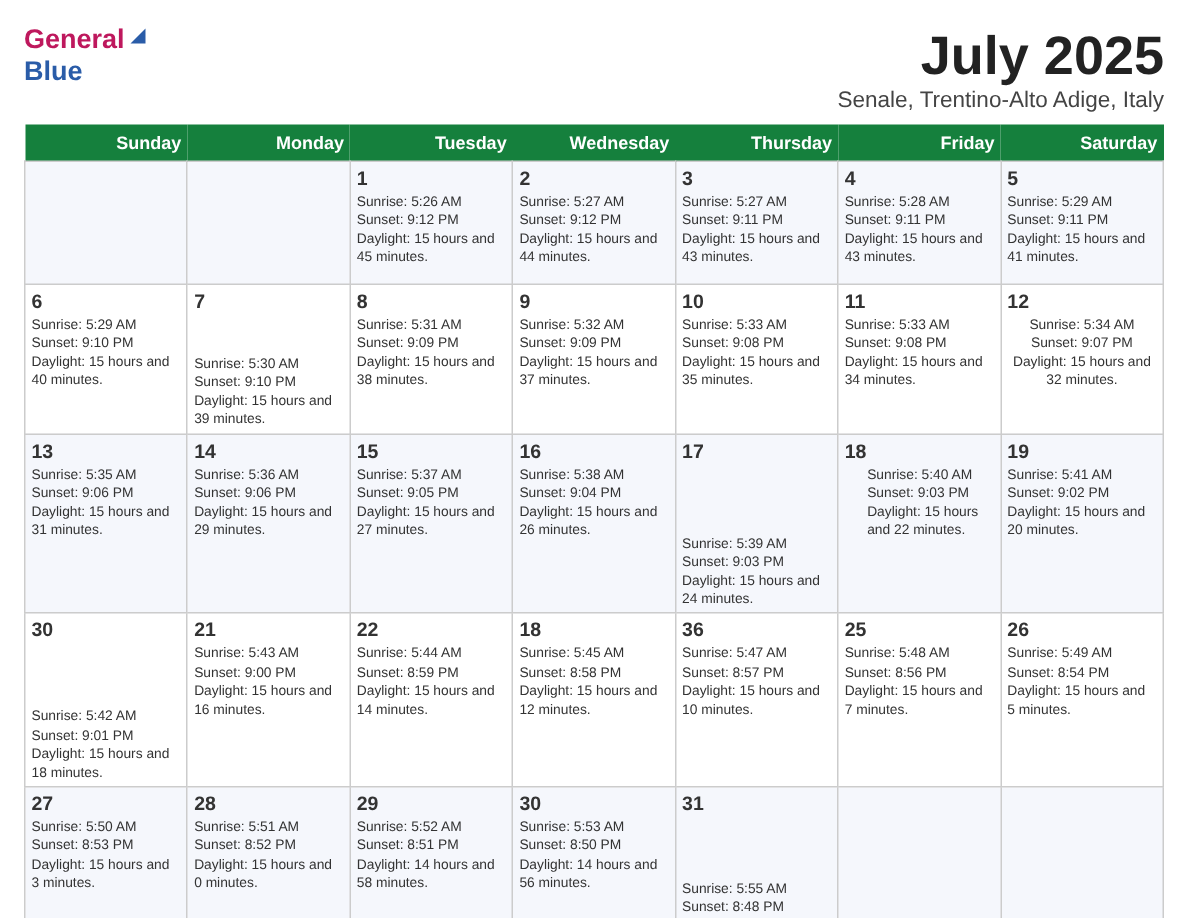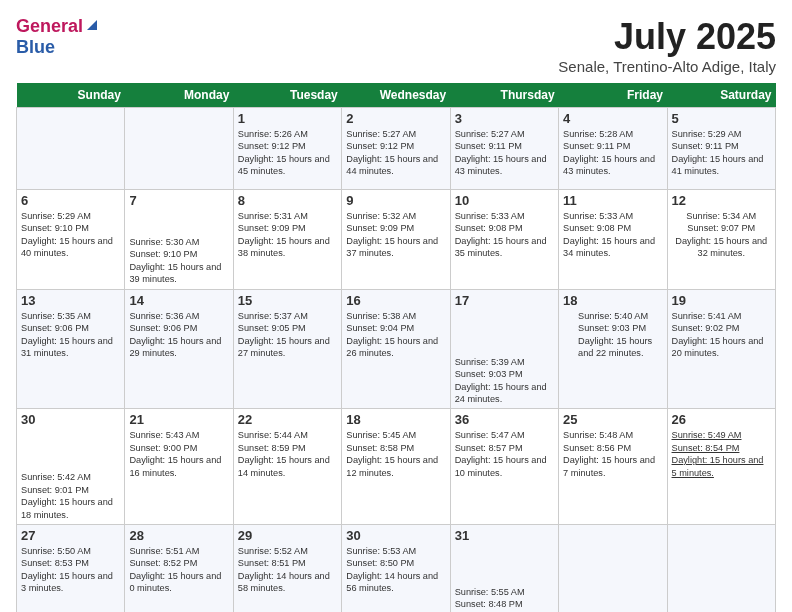--- a/index.html
+++ b/index.html
@@ -265,21 +265,21 @@
 Daylight: 15 hours and 10 minutes.</div>
         </td>
         <td>
           <span class="day-num">25</span>
           <div class="day-info" style="white-space: pre-line;">Sunrise: 5:48 AM
 Sunset: 8:56 PM
 Daylight: 15 hours and 7 minutes.</div>
         </td>
         <td>
           <span class="day-num">26</span>
-          <div class="day-info" style="white-space: pre-line; text-decoration: underline;">Sunrise: 5:49 AM
+          <div class="day-info" style="white-space: pre-line;">Sunrise: 5:49 AM
 Sunset: 8:54 PM
 Daylight: 15 hours and 5 minutes.</div>
         </td>
       </tr>
       <tr>
         <td>
           <span class="day-num">27</span>
           <div class="day-info" style="white-space: pre-line;">Sunrise: 5:50 AM
 Sunset: 8:53 PM
 Daylight: 15 hours and 3 minutes.</div>

